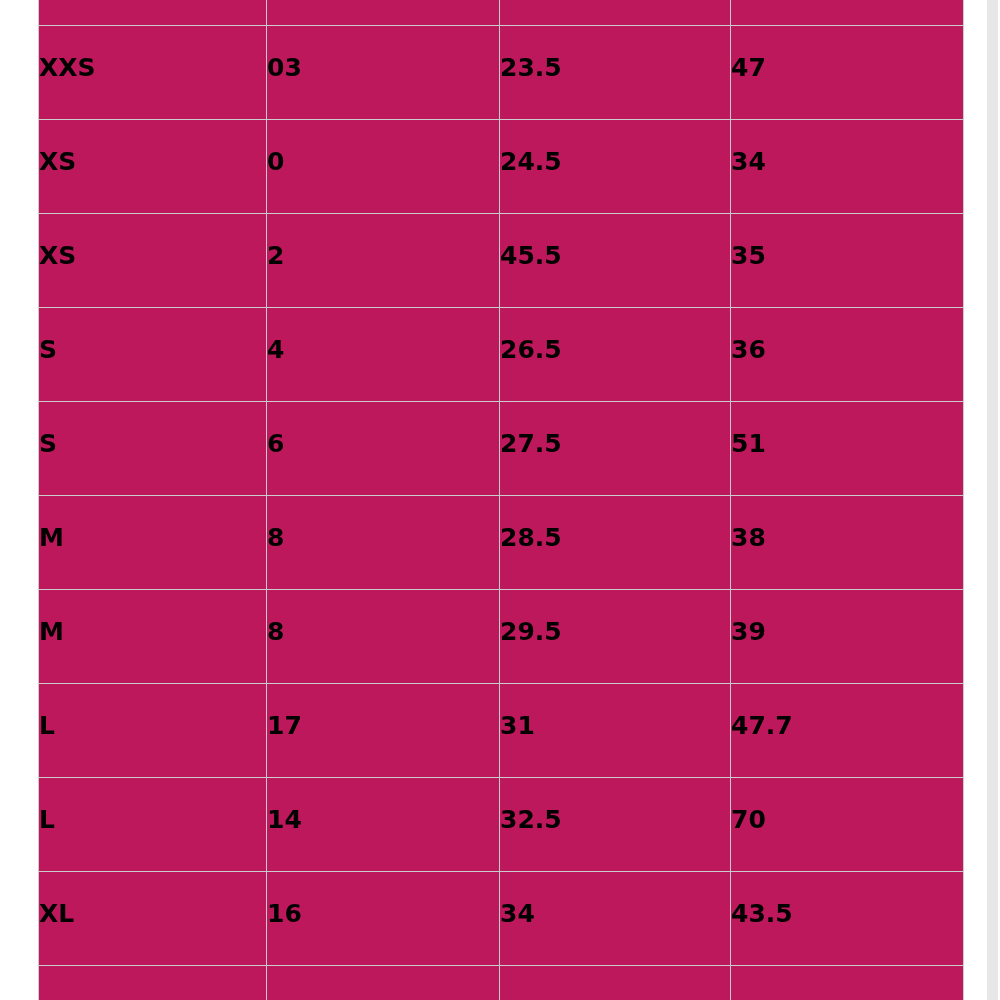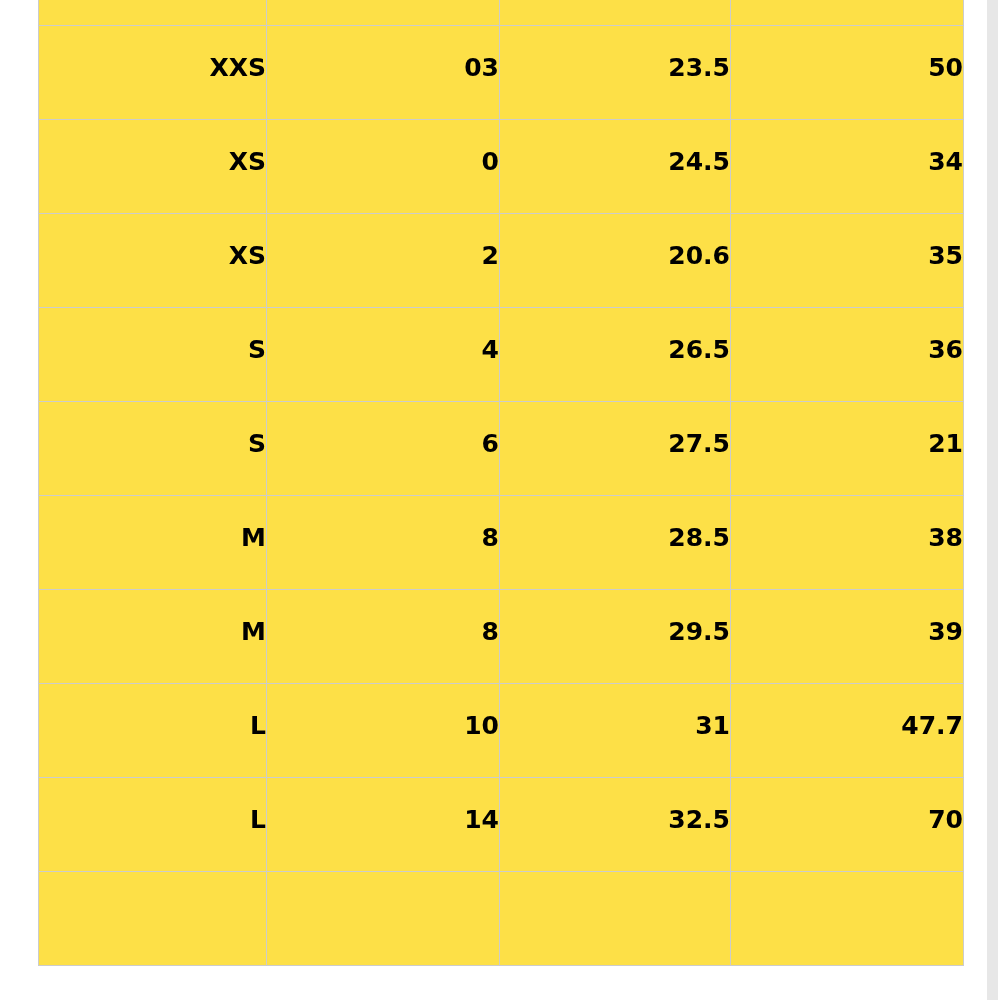--- a/index.html
+++ b/index.html
@@ -50,28 +50,28 @@
   .size-table col.c-num    { width: 233px; }
   .size-table col.c-bust   { width: 231px; }
   .size-table col.c-hips   { width: 233px; }
 
   .size-table tr {
     height: 94px;
   }
 
   .size-table td {
     border: 1px solid #cccccc;
-    text-align: right;
+    text-align: left;
     vertical-align: middle;
     padding: 0 0 10px 0;      
     font-size: 25px;
     font-weight: bold;
     color: #000000;
     line-height: 1;
-    background: #fde047;
+    background: #be185d;
     white-space: nowrap;
   }
 
   
   .scrollbar {
     position: absolute;
     top: 0;
     right: 0;
     width: 17px;
     height: 1000px;
@@ -111,69 +111,75 @@
           <tr>
             <td></td>
             <td></td>
             <td></td>
             <td></td>
           </tr>
           <tr>
             <td>XXS</td>
             <td>03</td>
             <td>23.5</td>
-            <td>50</td>
+            <td>47</td>
           </tr>
           <tr>
             <td>XS</td>
             <td>0</td>
             <td>24.5</td>
             <td>34</td>
           </tr>
           <tr>
             <td>XS</td>
             <td>2</td>
-            <td>20.6</td>
+            <td>45.5</td>
             <td>35</td>
           </tr>
           <tr>
             <td>S</td>
             <td>4</td>
             <td>26.5</td>
             <td>36</td>
           </tr>
           <tr>
             <td>S</td>
             <td>6</td>
             <td>27.5</td>
-            <td>21</td>
+            <td>51</td>
           </tr>
           <tr>
             <td>M</td>
             <td>8</td>
             <td>28.5</td>
             <td>38</td>
           </tr>
           <tr>
             <td>M</td>
             <td>8</td>
             <td>29.5</td>
             <td>39</td>
           </tr>
           <tr>
             <td>L</td>
-            <td>10</td>
+            <td>17</td>
             <td>31</td>
             <td>47.7</td>
           </tr>
           <tr>
             <td>L</td>
             <td>14</td>
             <td>32.5</td>
             <td>70</td>
+          </tr>
+          <tr>
+            <td>XL</td>
+            <td>16</td>
+            <td>34</td>
+            <td>43.5</td>
           </tr>
           <tr>
             <td></td>
             <td></td>
             <td></td>
             <td></td>
           </tr>
         </tbody>
     </table>
   </div>

